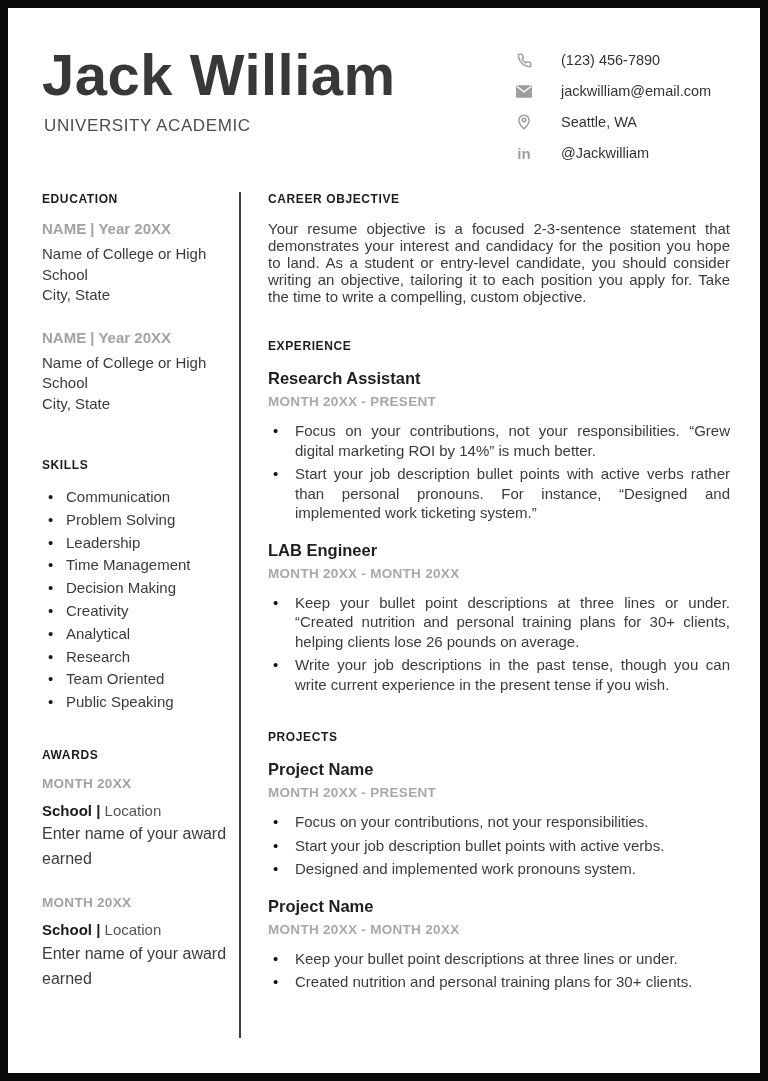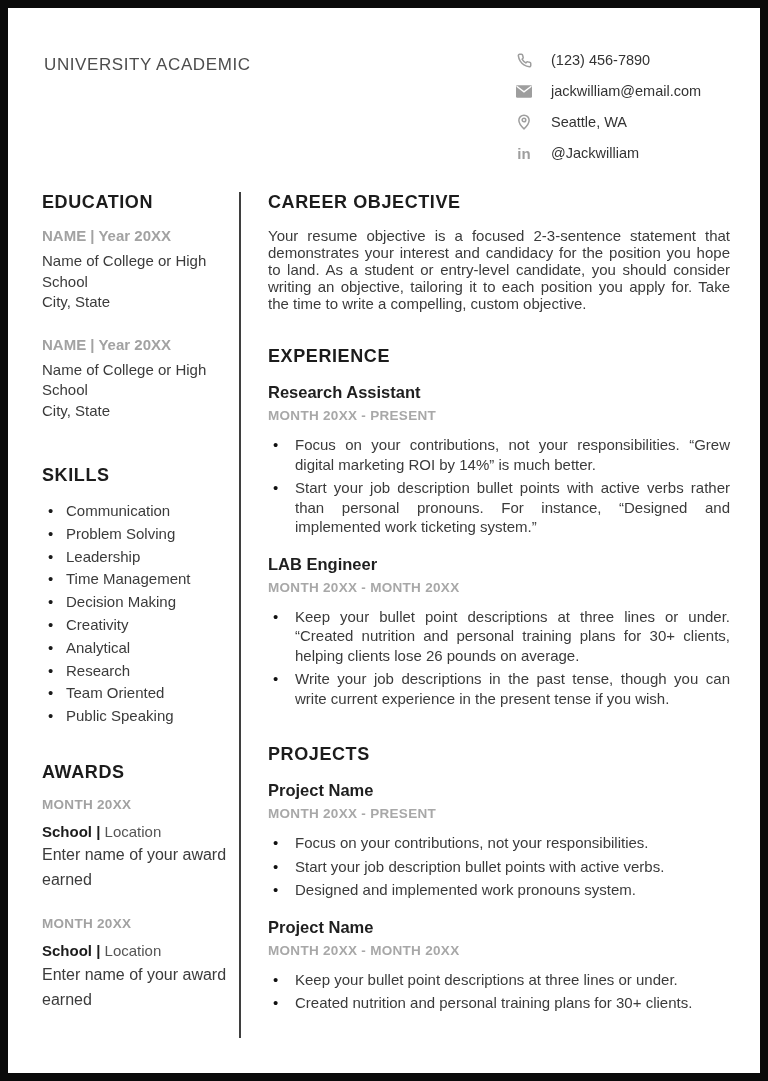--- a/index.html
+++ b/index.html
@@ -42,21 +42,21 @@
   .contact {
     margin-top: 7px;
     display: flex;
     flex-direction: column;
     gap: 13px;
     min-width: 215px;
   }
   .contact-row {
     display: flex;
     align-items: center;
-    gap: 18px;
+    gap: 28px;
     font-size: 14.5px;
     color: #333333;
   }
   .contact-icon {
     width: 18px;
     height: 18px;
     display: flex;
     align-items: center;
     justify-content: center;
     flex: 0 0 18px;
@@ -86,21 +86,21 @@
     background: #3f3f3f;
     flex: 0 0 2px;
   }
   .main {
     flex: 1;
     padding-left: 27px;
   }
 
   h2.section-heading {
     margin: 0 0 14px 0;
-    font-size: 18px;
+    font-size: 12px;
     font-weight: 800;
     letter-spacing: 0.6px;
     color: #1c1c1c;
   }
 
   
   .edu-entry { margin-bottom: 23px; }
   .edu-meta {
     margin: 0 0 7px 0;
     font-size: 15px;
@@ -193,20 +193,21 @@
     color: #111111;
   }
 </style>
 </head>
 <body>
 
 <div class="page">
 
   <div class="header">
     <div>
+      <h1 class="name">Jack William</h1>
       <div class="subtitle">UNIVERSITY ACADEMIC</div>
     </div>
 
     <div class="contact">
       <div class="contact-row">
         <span class="contact-icon">
           <svg width="15" height="15" viewBox="0 0 24 24" fill="none" stroke="currentColor" stroke-width="2.4" stroke-linecap="round" stroke-linejoin="round">
               <path d="M22 16.92v3a2 2 0 0 1-2.18 2 19.79 19.79 0 0 1-8.63-3.07 19.5 19.5 0 0 1-6-6 19.79 19.79 0 0 1-3.07-8.67A2 2 0 0 1 4.11 2h3a2 2 0 0 1 2 1.72 12.84 12.84 0 0 0 .7 2.81 2 2 0 0 1-.45 2.11L8.09 9.91a16 16 0 0 0 6 6l1.27-1.27a2 2 0 0 1 2.11-.45 12.84 12.84 0 0 0 2.81.7A2 2 0 0 1 22 16.92z"></path>
             </svg>
         </span>

